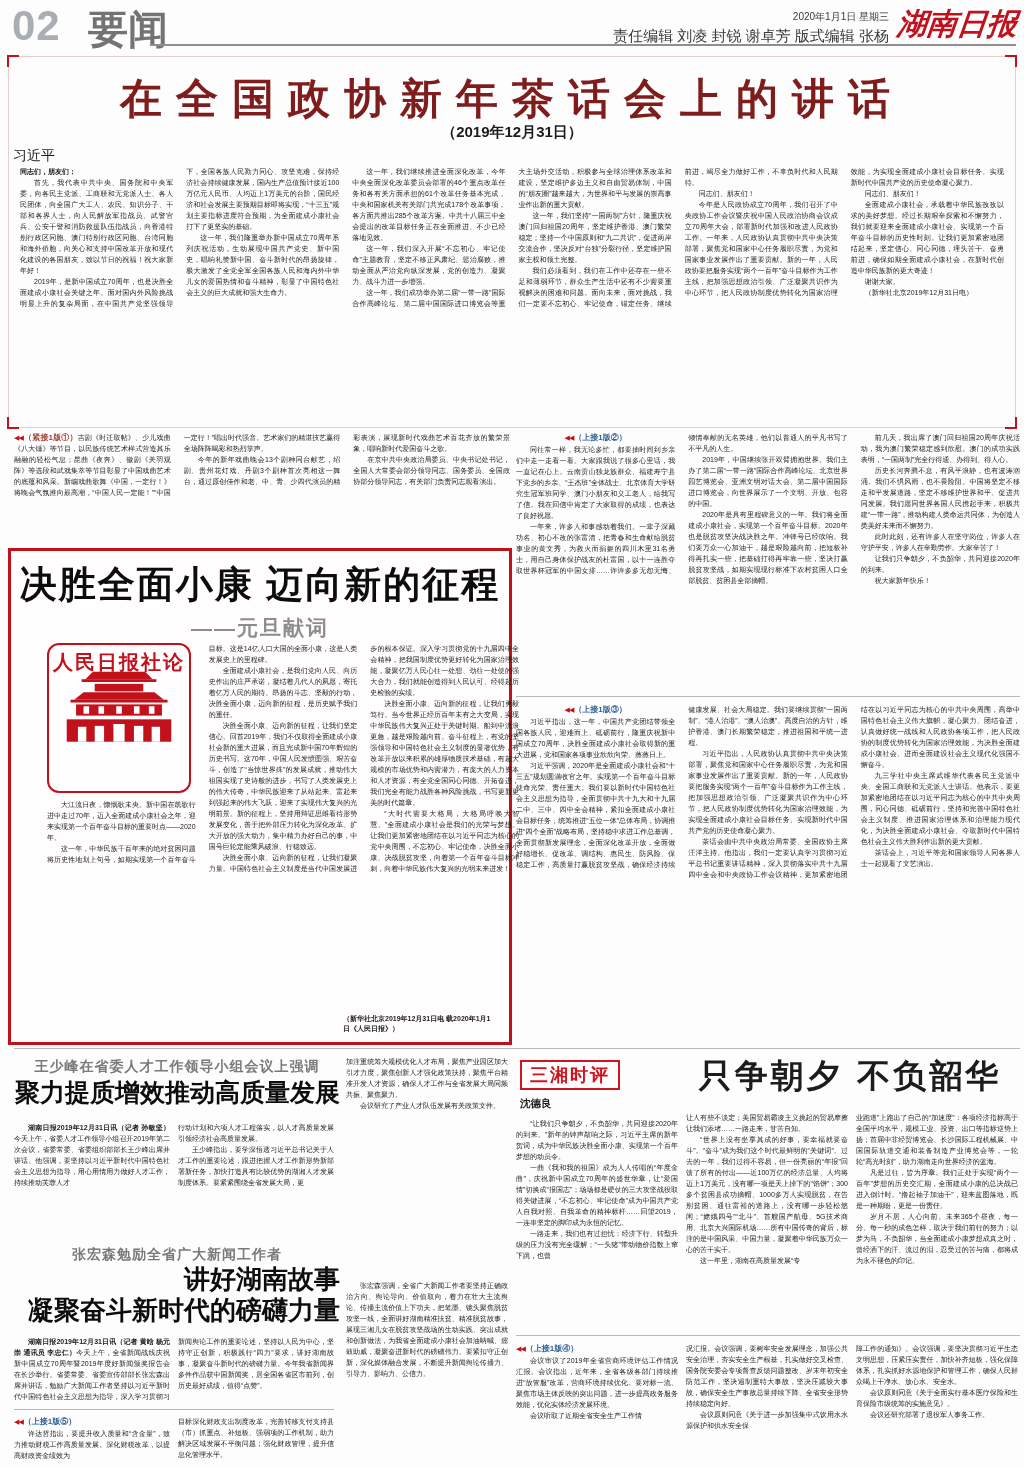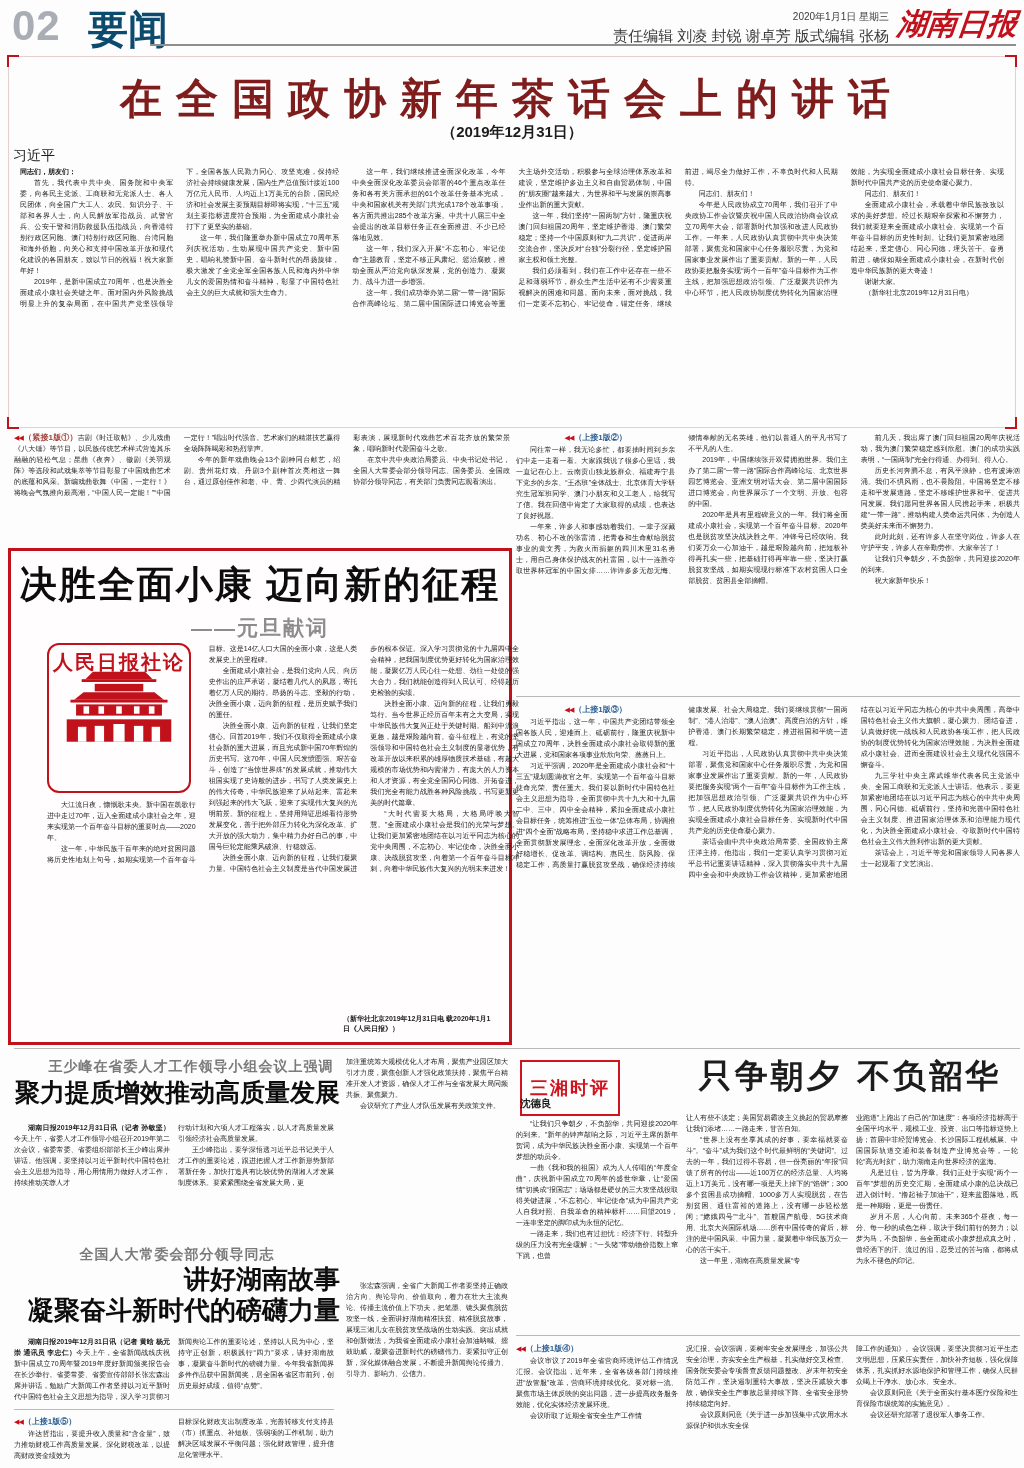--- a/index.html
+++ b/index.html
@@ -1,21 +1,21 @@
 <!DOCTYPE html>
 <html><head>
 <meta charset="utf-8">
 <style>
   html,body{margin:0;padding:0;}
   body{width:1024px;height:1468px;position:relative;background:#fdfdfd;
        font-family:"Liberation Sans",sans-serif;color:#1c1c1c;overflow:hidden;}
   .abs{position:absolute;}
   
   .pageno{left:12px;top:2px;font-size:42px;font-weight:bold;color:#a9aeb4;letter-spacing:1px;}
-  .secname{left:88px;top:2px;font-size:40px;font-weight:900;color:#0c4a6e;}
+  .secname{left:88px;top:2px;font-size:40px;font-weight:900;color:#737373;}
   .hdr-rule{left:150px;top:44px;width:866px;height:2px;background:#8f8f8f;}
   .hdr-date{right:135px;top:10px;font-size:10px;color:#3a3a3a;text-align:right;}
   .hdr-eds{right:135px;top:27px;font-size:15px;color:#3a3a3a;}
   .masthead{right:6px;top:4px;width:122px;font-size:30px;font-weight:900;color:#c0111c;
             font-style:italic;transform:skewX(-6deg);line-height:40px;text-align:center;}
   
   .frame{left:8px;top:56px;width:1006px;height:370px;border:1px solid #e6cfcf;}
   .corner{position:absolute;width:10px;height:10px;}
   .c-tl{left:-2px;top:-2px;border-left:2px solid #c1121c;border-top:2px solid #c1121c;}
   .c-tr{right:-2px;top:-2px;border-right:2px solid #c1121c;border-top:2px solid #c1121c;}
@@ -49,21 +49,21 @@
   .ed-body{position:absolute;left:12px;top:92px;width:472px;height:378px;margin-left:24px;}
   .labelbox{width:140px;height:146px;border:2.5px solid #c1121c;border-radius:12px;
             margin:0 4px 6px 0;break-inside:avoid;text-align:center;}
   .labeltxt{color:#c1121c;font-size:20px;font-weight:900;letter-spacing:2px;margin-top:12px;}
   .ed-credit{position:absolute;right:14px;bottom:8px;width:152px;font-size:7px;line-height:10px;
              font-weight:bold;text-align:left;}
   
   .kicker{text-align:center;font-size:14px;font-weight:700;color:#7a7a7a;letter-spacing:1px;white-space:nowrap;}
   .btitle{text-align:right;font-weight:900;color:#0d0d0d;white-space:nowrap;}
   .cm-label{border:2px solid #cf1420;color:#cf1420;font-size:18px;font-weight:900;
-            padding:14px 8px;letter-spacing:2px;display:inline-block;}
+            padding:1px 8px;letter-spacing:2px;display:inline-block;}
   .cm-author{font-size:10.5px;font-weight:bold;}
   .cm-title{font-family:"DejaVu Serif",serif;font-size:33px;font-weight:900;letter-spacing:3px;
             text-align:center;white-space:nowrap;}
 </style>
 </head>
 <body>
 
 <div class="abs pageno">02</div>
 <div class="abs secname">要闻</div>
 <div class="abs hdr-rule"></div>
@@ -171,35 +171,35 @@
         <p class="pp">决胜全面小康、迈向新的征程，让我们凝聚力量。中国特色社会主义制度是当代中国发展进步的根本保证。深入学习贯彻党的十九届四中全会精神，把我国制度优势更好转化为国家治理效能，凝聚亿万人民心往一处想、劲往一处使的强大合力，我们就能创造得到人民认可、经得起历史检验的实绩。</p>
         <p class="pp">决胜全面小康、迈向新的征程，让我们勇毅笃行。当今世界正经历百年未有之大变局，实现中华民族伟大复兴正处于关键时期。船到中流浪更急，越是艰险越向前。奋斗征程上，有党的坚强领导和中国特色社会主义制度的显著优势，有改革开放以来积累的雄厚物质技术基础，有超大规模的市场优势和内需潜力，有庞大的人力资本和人才资源，有全党全国同心同德、开拓奋进，我们完全有能力战胜各种风险挑战，书写更新更美的时代篇章。</p>
         <p class="pp">“大时代需要大格局，大格局呼唤大智慧。”全面建成小康社会是我们的光荣与梦想。让我们更加紧密地团结在以习近平同志为核心的党中央周围，不忘初心、牢记使命，决胜全面小康、决战脱贫攻坚，向着第一个百年奋斗目标冲刺，向着中华民族伟大复兴的光明未来进发！</p>
       </div>
   </div>
   <div class="ed-credit">（新华社北京2019年12月31日电  载2020年1月1日《人民日报》）</div>
 </div>
 
 <div class="abs hline" style="left:14px;top:1048px;width:1006px;"></div>
 
-<div class="abs kicker" style="left:28px;top:1058px;width:326px;">王少峰在省委人才工作领导小组会议上强调</div>
+<div class="abs kicker" style="left:14px;top:1058px;width:326px;">王少峰在省委人才工作领导小组会议上强调</div>
 <div class="abs btitle" style="left:14px;top:1076px;width:326px;font-size:25px;">聚力提质增效推动高质量发展</div>
 <div class="abs colbox" style="left:14px;top:1122px;width:156px;height:116px;">
   <p class="pp"><b class="lead-b">湖南日报2019年12月31日讯（记者 孙敏坚）</b><span>今天上午，省委人才工作领导小组召开2019年第二次会议，省委常委、省委组织部部长王少峰出席并讲话。他强调，要坚持以习近平新时代中国特色社会主义思想为指导，用心用情用力做好人才工作，持续推动芙蓉人才</span></p>
 </div>
 <div class="abs colbox" style="left:178px;top:1122px;width:156px;height:116px;">
     <p class="pp noind">行动计划和六项人才工程落实，以人才高质量发展引领经济社会高质量发展。</p>
     <p class="pp">王少峰指出，要学深悟透习近平总书记关于人才工作的重要论述，跟进把握人才工作新形势新部署新任务，加快打造具有比较优势的湖湘人才发展制度体系。要紧紧围绕全省发展大局，更</p>
   </div>
 <div class="abs colbox" style="left:346px;top:1056px;width:162px;height:152px;">
     <p class="pp noind">加注重统筹大规模优化人才布局，聚焦产业园区加大引才力度，聚焦创新人才强化政策扶持，聚焦平台精准开发人才资源，确保人才工作与全省发展大局同频共振、聚焦聚力。</p>
     <p class="pp">会议研究了产业人才队伍发展有关政策文件。</p>
   </div>
 
-<div class="abs kicker" style="left:14px;top:1246px;width:326px;">全国人大常委会部分领导同志</div>
+<div class="abs kicker" style="left:14px;top:1246px;width:326px;">张宏森勉励全省广大新闻工作者</div>
 <div class="abs btitle" style="left:14px;top:1262px;width:326px;font-size:26px;">讲好湖南故事</div>
 <div class="abs btitle" style="left:14px;top:1293px;width:326px;font-size:26px;font-family:Liberation Mono, monospace;">凝聚奋斗新时代的磅礴力量</div>
 <div class="abs colbox" style="left:14px;top:1336px;width:156px;height:68px;">
   <p class="pp"><b class="lead-b">湖南日报2019年12月31日讯（记者 黄晗 杨元崇 通讯员 李忠仁）</b><span>今天上午，全省新闻战线庆祝新中国成立70周年暨2019年度好新闻颁奖报告会在长沙举行。省委常委、省委宣传部部长张宏森出席并讲话，勉励广大新闻工作者坚持以习近平新时代中国特色社会主义思想为指导，深入学习贯彻习近平总书记关于</span></p>
 </div>
 <div class="abs colbox" style="left:178px;top:1336px;width:156px;height:68px;">
     <p class="pp noind">新闻舆论工作的重要论述，坚持以人民为中心，坚持守正创新，积极践行“四力”要求，讲好湖南故事，凝聚奋斗新时代的磅礴力量。今年我省新闻界多件作品获中国新闻奖，居全国各省区市前列，创历史最好成绩，值得“点赞”。</p>
   </div>
 <div class="abs colbox" style="left:346px;top:1280px;width:162px;height:186px;">
     <p class="pp">张宏森强调，全省广大新闻工作者要坚持正确政治方向、舆论导向、价值取向，着力在壮大主流舆论、传播主流价值上下功夫，把笔墨、镜头聚焦脱贫攻坚一线，全面讲好湖南精准扶贫、精准脱贫故事，展现三湘儿女在脱贫攻坚战场的生动实践、突出成就和创新做法，为我省全面建成小康社会加油呐喊、擂鼓助威，凝聚奋进新时代的磅礴伟力。要紧扣守正创新，深化媒体融合发展，不断提升新闻舆论传播力、引导力、影响力、公信力。</p>

